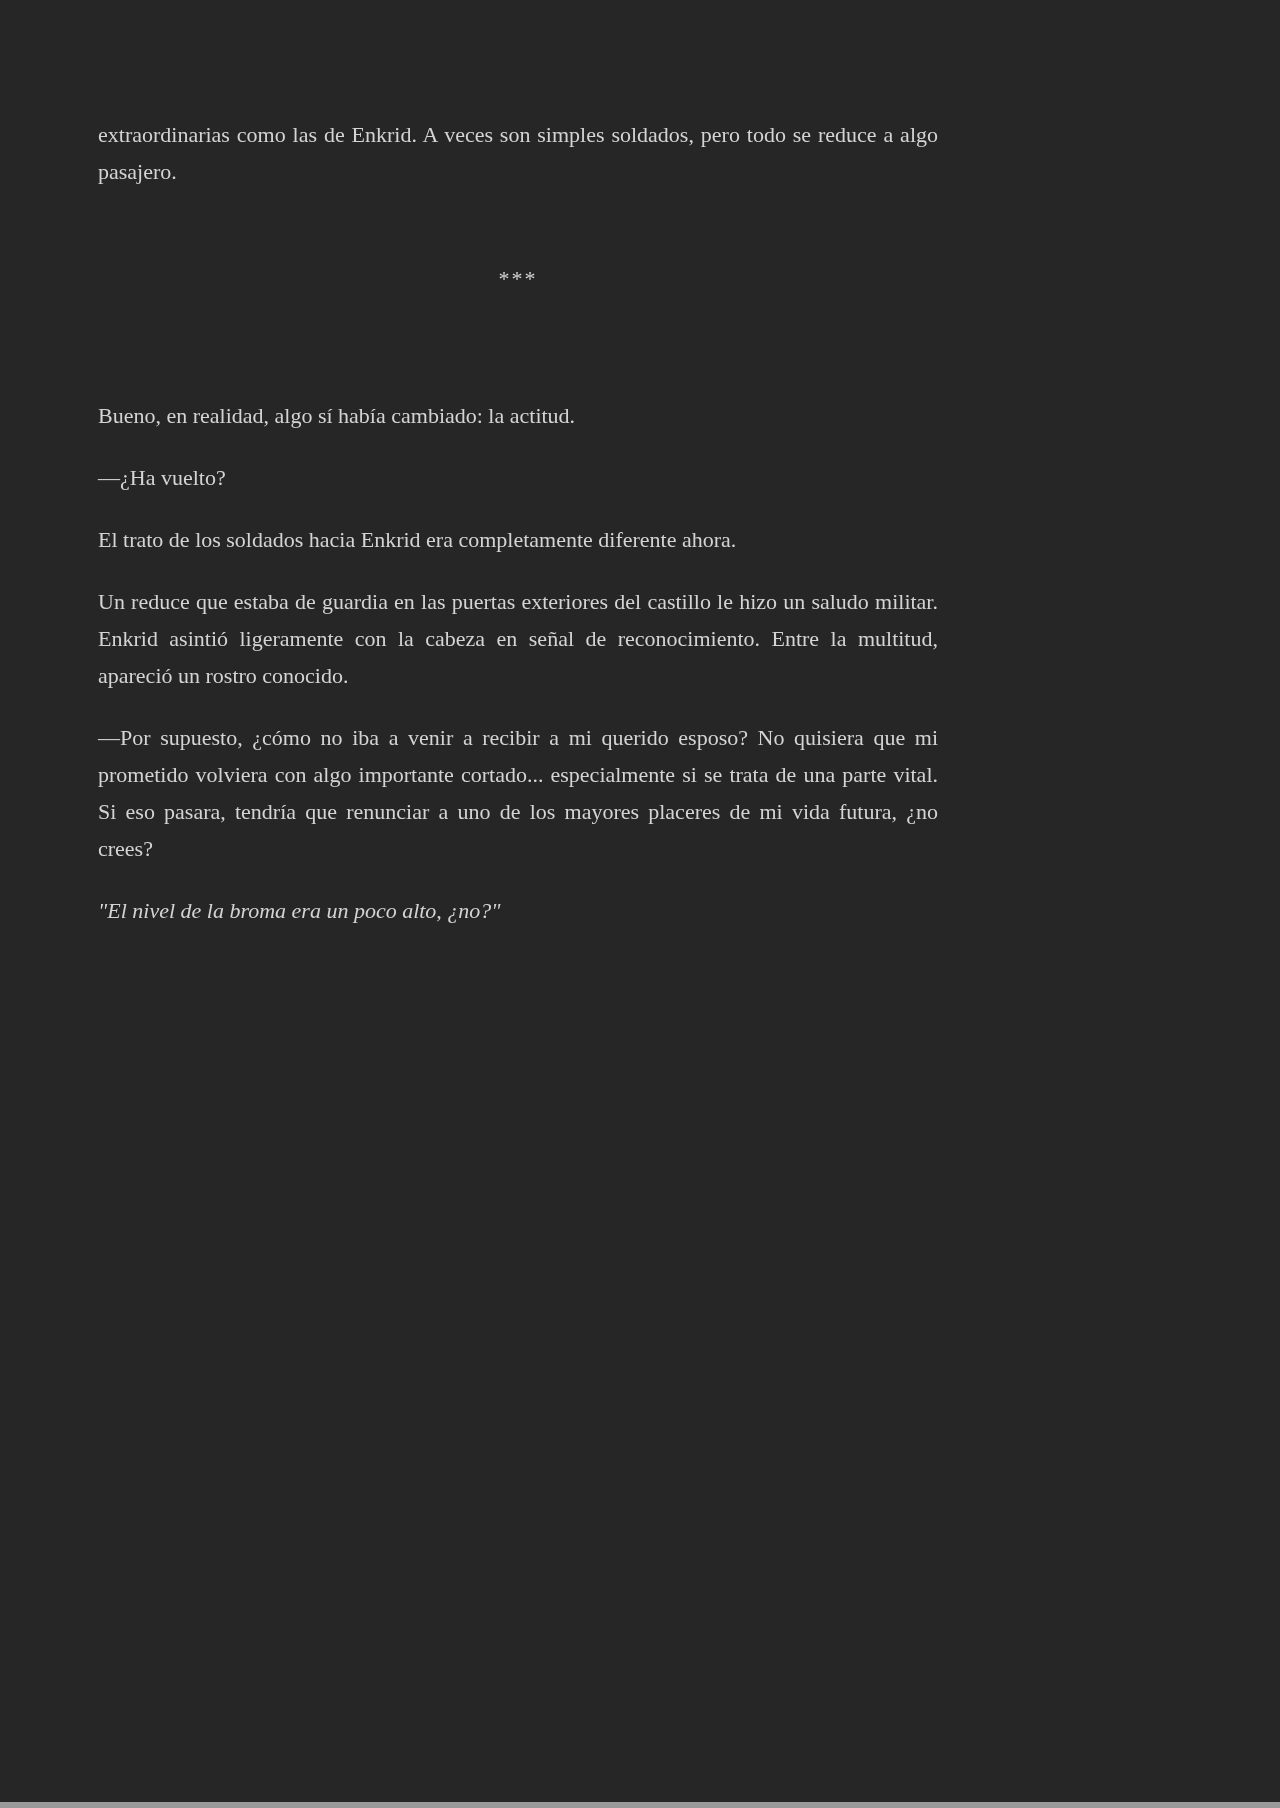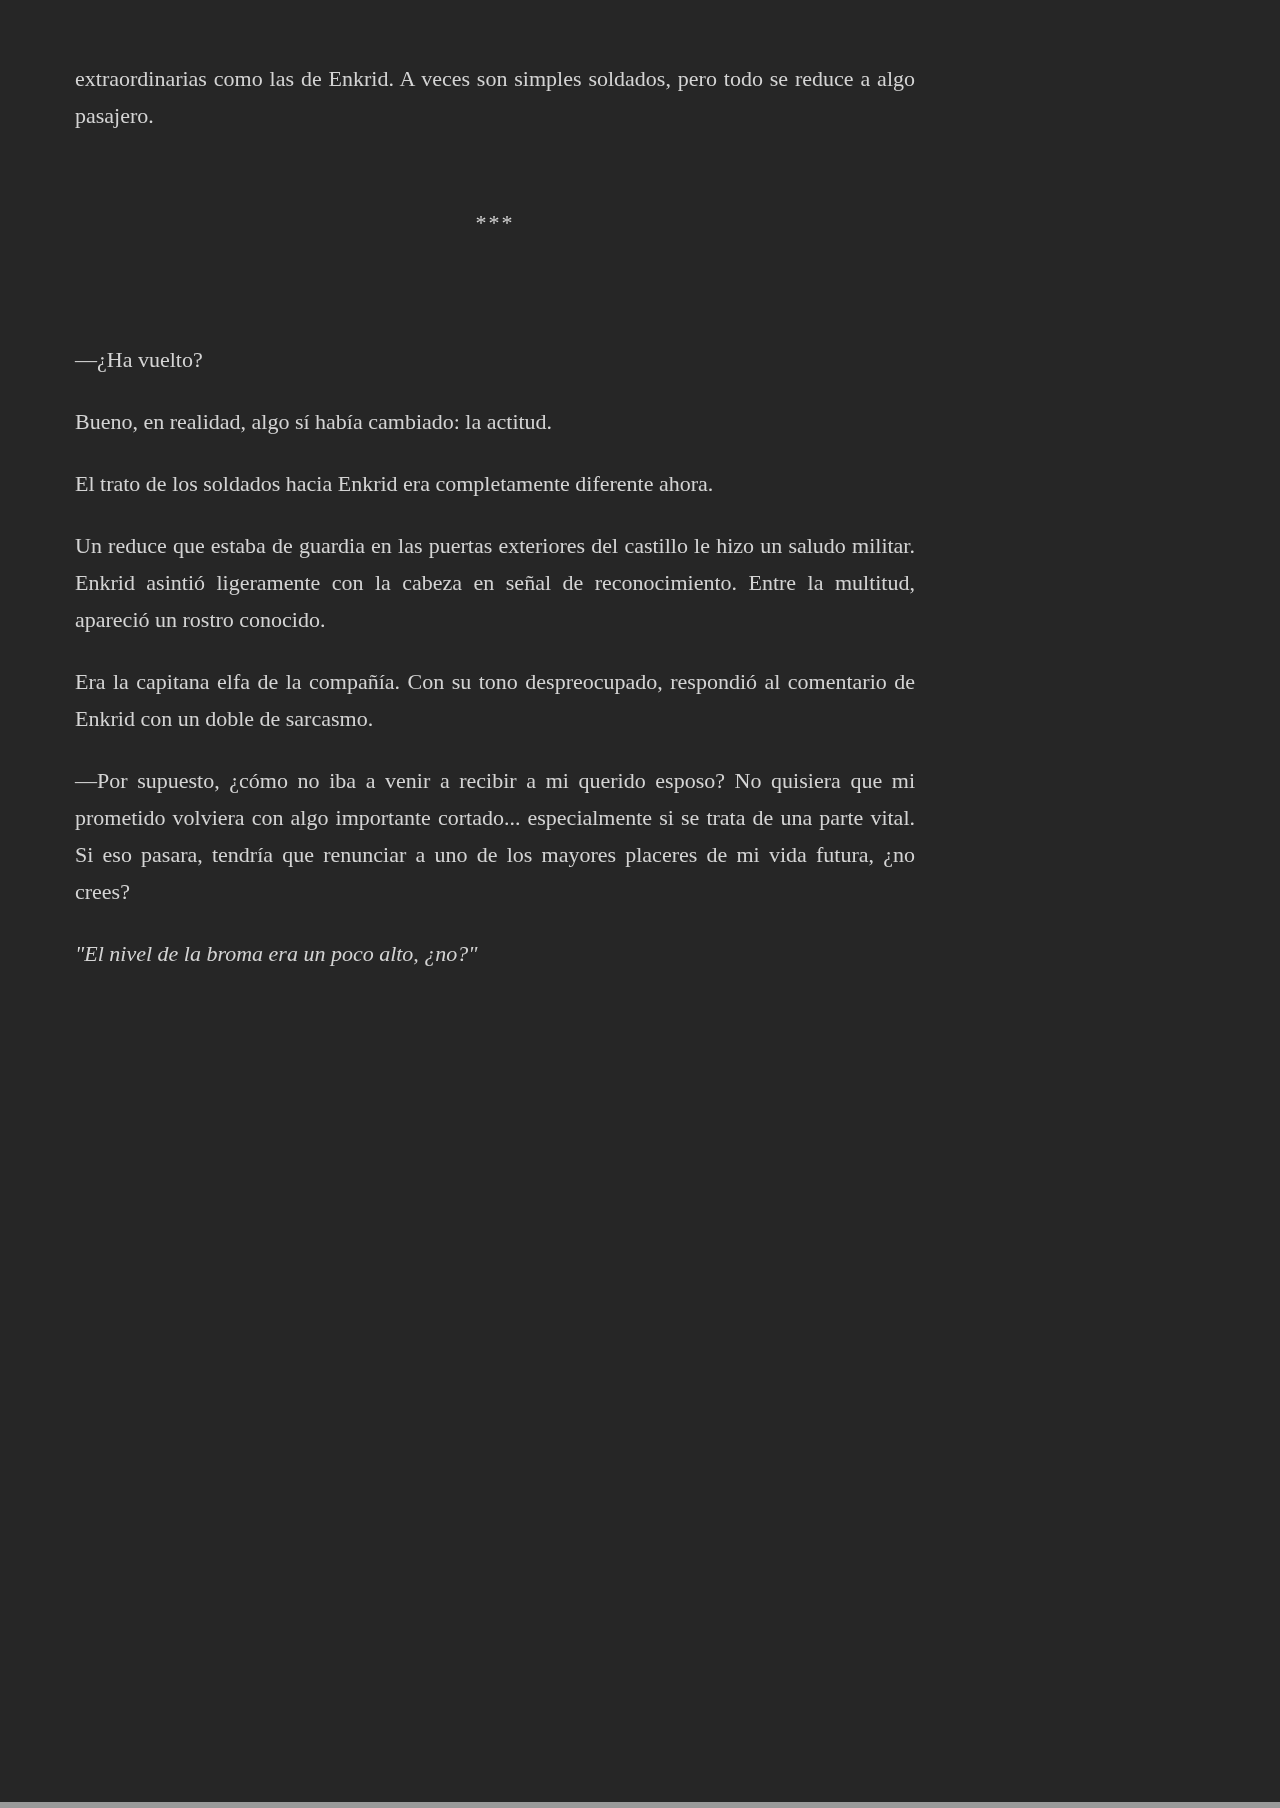--- a/index.html
+++ b/index.html
@@ -11,22 +11,22 @@
     height: 1808px;
     background: #262626;
     color: #d4d4d4;
     font-family: "Liberation Serif", "DejaVu Serif", serif;
     overflow: hidden;
     position: relative;
   }
   .content {
     box-sizing: border-box;
     width: 840px;
-    margin-left: 75px;
-    padding-top: 60px;
+    margin-left: 98px;
+    padding-top: 116px;
     font-size: 22px;
     line-height: 37px;
   }
   .content p {
     margin: 0 0 25px 0;
     text-align: justify;
     text-justify: inter-word;
   }
   .content p.separator {
     text-align: center;
@@ -46,22 +46,21 @@
     background: #9a9a9a;
   }
 </style>
 </head>
 <body style="background: rgb(38, 38, 38); color: rgb(212, 212, 212);">
 
 <div class="page">
   <div class="content">
     <p>extraordinarias como las de Enkrid. A veces son simples soldados, pero todo se reduce a algo pasajero.</p>
     <p class="separator">***</p>
+    <p>Bueno, en realidad, algo sí había cambiado: la actitud.</p>
     <p>—¿Ha vuelto?</p>
-    <p>Bueno, en realidad, algo sí había cambiado: la actitud.</p>
     <p>El trato de los soldados hacia Enkrid era completamente diferente ahora.</p>
     <p>Un reduce que estaba de guardia en las puertas exteriores del castillo le hizo un saludo militar. Enkrid asintió ligeramente con la cabeza en señal de reconocimiento. Entre la multitud, apareció un rostro conocido.</p>
-    <p>Era la capitana elfa de la compañía. Con su tono despreocupado, respondió al comentario de Enkrid con un doble de sarcasmo.</p>
     <p>—Por supuesto, ¿cómo no iba a venir a recibir a mi querido esposo? No quisiera que mi prometido volviera con algo importante cortado... especialmente si se trata de una parte vital. Si eso pasara, tendría que renunciar a uno de los mayores placeres de mi vida futura, ¿no crees?</p>
     <p class="italic">"El nivel de la broma era un poco alto, ¿no?"</p>
   </div>
   <div class="bottom-edge"></div>
 </div>
 
 </body></html>

